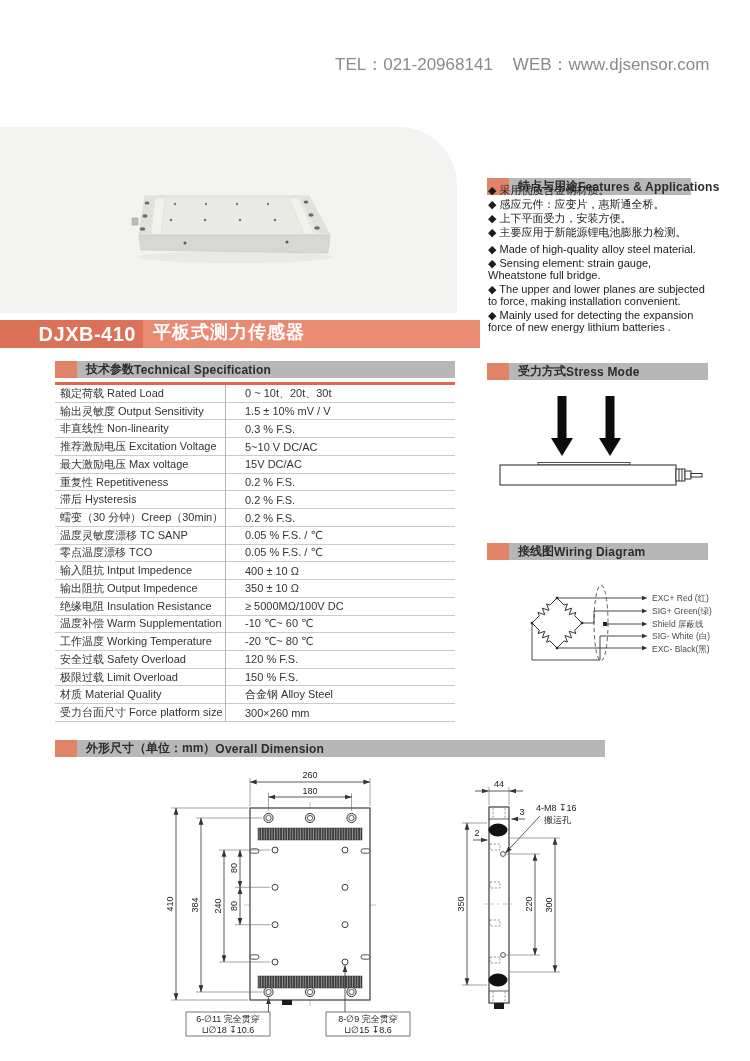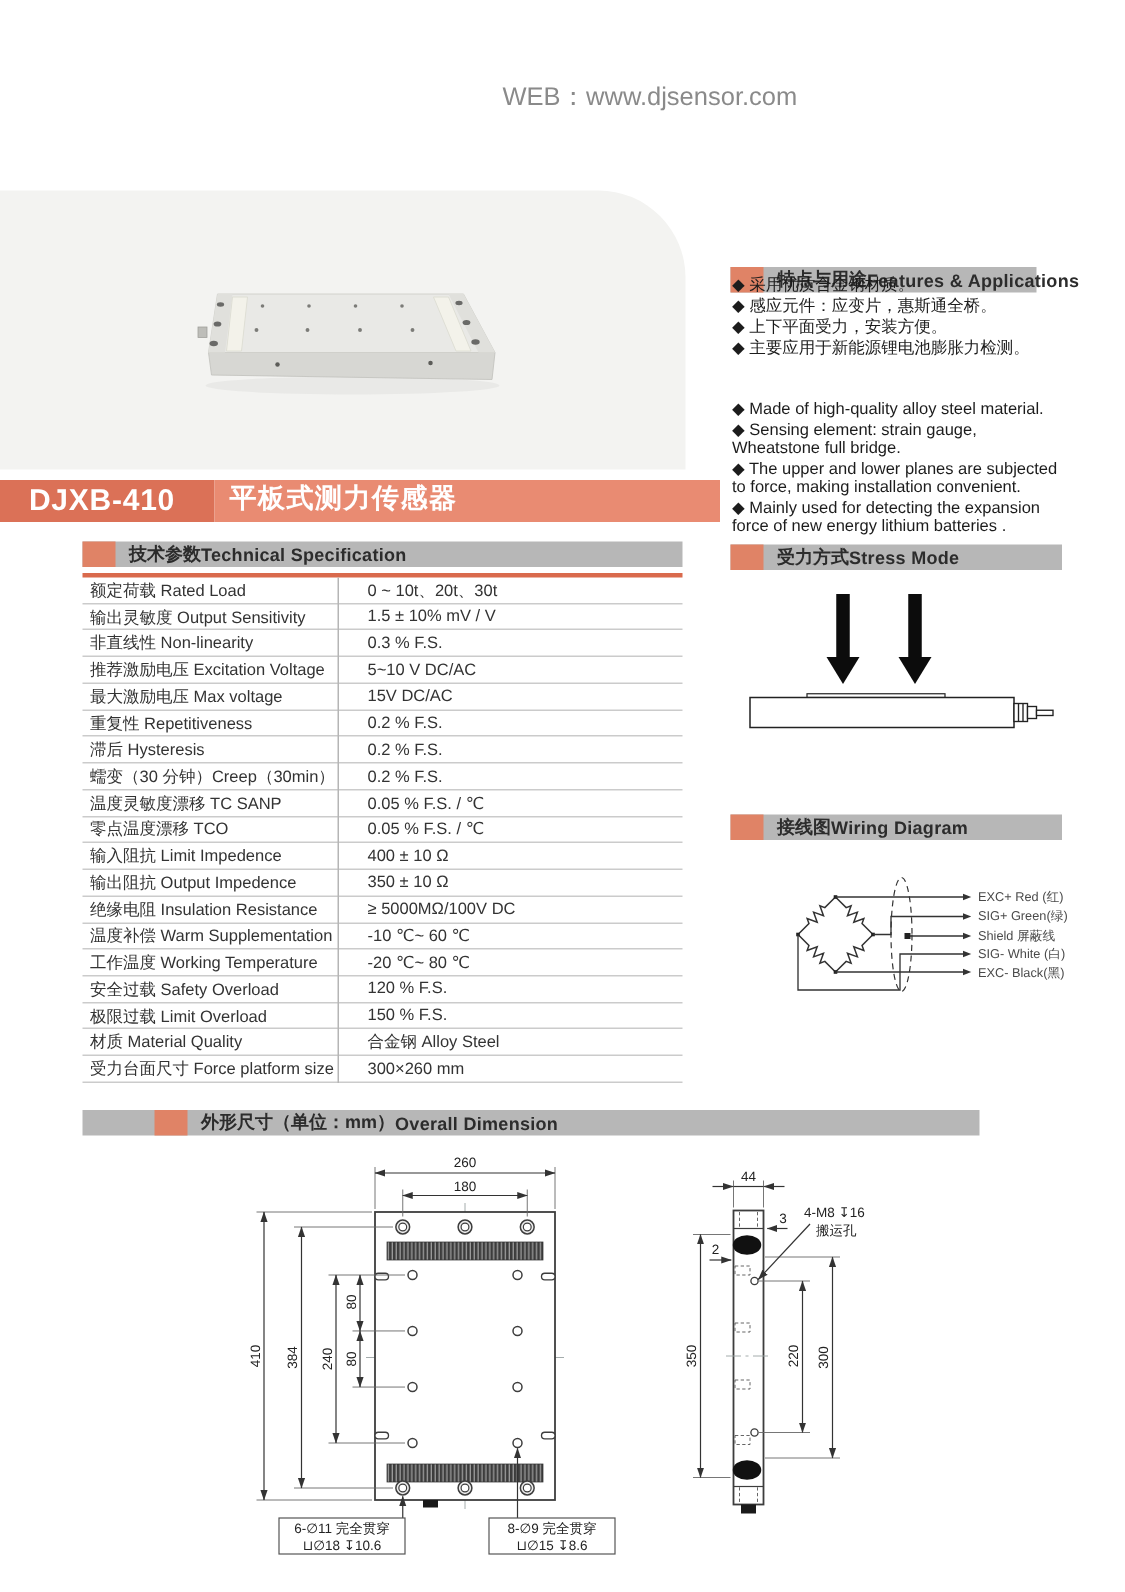--- a/index.html
+++ b/index.html
@@ -4,39 +4,39 @@
 <style>
   html,body{margin:0;padding:0;background:#fff;}
   body{font-family:"Liberation Sans","DejaVu Sans",sans-serif;}
   #page{position:relative;width:750px;height:1061px;background:#fff;overflow:hidden;}
   .abs{position:absolute;}
   
   .contact{top:53px;left:335px;display:flex;gap:20px;font-size:17px;color:#8a8a8a;}
   
   .panel{left:0;top:127px;width:457px;height:186px;background:#f3f3f1;border-radius:0 58px 0 0;}
   
-  .tbar-dark{left:0;top:320px;width:143px;height:28px;background:#db7157;display:flex;align-items:center;justify-content:center;}
+  .tbar-dark{left:0;top:320px;width:143px;height:28px;background:#db7157;display:flex;align-items:center;justify-content:flex-end;}
   .tbar-light{left:143px;top:320px;width:337px;height:28px;background:#e98b72;display:flex;}
   .tmodel{color:#fff;font-size:20px;font-weight:700;padding-right:7px;letter-spacing:0.5px;}
   .tname{color:#fff;font-size:18px;font-weight:700;margin-left:10px;letter-spacing:1px;}
   
   .sec{height:17px;background:#b7b7b7;display:flex;align-items:center;font-size:12px;font-weight:700;color:#2c2c2c;}
   .sec .sq{width:22px;height:17px;background:#e08366;flex:0 0 22px;}
   .sec .zh{margin-left:9px;white-space:nowrap;}
   .sec .en{white-space:nowrap;letter-spacing:0.2px;}
   
   .spec-table{left:55px;top:382px;width:400px;height:340px;border-top:3px solid #d96a4d;display:flex;flex-direction:column;box-sizing:border-box;}
   .spec-row{flex:1;display:flex;align-items:center;border-bottom:1px solid #cbcbcb;font-size:11px;color:#333;}
   .pcell{width:170px;padding-left:5px;flex:0 0 170px;white-space:nowrap;}
   .vcell{padding-left:15px;white-space:nowrap;}
   .vline{left:225px;top:385px;width:1px;height:337px;background:#b5b5b5;}
   
   .feat{left:488px;top:184px;width:222px;font-size:11px;color:#1c1c1c;}
   .feat .b{line-height:13px;margin-bottom:1px;}
-  .feat .en-list{margin-top:28px;}
+  .feat .en-list{margin-top:4px;}
   .feat .en-list .b{line-height:12.5px;}
   
   svg text{font-family:"Liberation Sans","DejaVu Sans",sans-serif;}
   .dtx{font-size:9px;fill:#222;text-anchor:middle;}
   .ctx{font-size:9px;fill:#222;}
   .dim{stroke:#333;stroke-width:0.8;marker-start:url(#arr);marker-end:url(#arr);}
   .lead1{stroke:#333;stroke-width:0.8;marker-end:url(#arr);fill:none;}
   .ext{stroke:#666;stroke-width:0.6;}
   .cl{stroke:#9aa3a3;stroke-width:0.6;stroke-dasharray:10 3 2 3;}
   .dash{stroke:#555;stroke-width:0.6;stroke-dasharray:2.2 1.6;fill:none;}
@@ -54,20 +54,21 @@
         <path d="M0,1.6 L10,5 L0,8.4 Z" fill="#333"></path>
       </marker>
       <pattern id="knurl" width="2.6" height="12" patternUnits="userSpaceOnUse">
         <rect width="2.6" height="12" fill="#3c3c3c"></rect>
         <rect x="1.7" width="0.9" height="12" fill="#9a9a9a"></rect>
       </pattern>
     </defs>
   </svg>
 
   <div class="abs contact">
+    <span>TEL：021-20968141</span>
     <span>WEB：www.djsensor.com</span>
   </div>
 
   <div class="abs panel"></div>
   <svg class="abs" style="left:130px;top:192px;" width="212" height="75" viewBox="0 0 212 75">
     <ellipse cx="105" cy="65" rx="98" ry="6" fill="#e9e9e7"></ellipse>
     <polygon points="9,43 200,43 198,61 11,58" fill="#d7d7d3" stroke="#c4c4c0" stroke-width="0.6"></polygon>
     <polygon points="9,43 15,4 179,4 200,43" fill="#e9e9e6" stroke="#cfcfca" stroke-width="0.6"></polygon>
     <polygon points="9,43 15,4 25,4 20,43" fill="#e0e0dc"></polygon>
     <polygon points="169,4 179,4 200,43 189,43" fill="#e0e0dc"></polygon>
@@ -163,21 +164,21 @@
       </div>
     <div class="spec-row">
         <span class="pcell">温度灵敏度漂移 TC SANP</span>
         <span class="vcell">0.05 %  F.S. / ℃</span>
       </div>
     <div class="spec-row">
         <span class="pcell">零点温度漂移 TCO</span>
         <span class="vcell">0.05 %  F.S. / ℃</span>
       </div>
     <div class="spec-row">
-        <span class="pcell">输入阻抗 Limit Impedence</span>
+        <span class="pcell">输入阻抗 Intput Impedence</span>
         <span class="vcell">400 ± 10 Ω</span>
       </div>
     <div class="spec-row">
         <span class="pcell">输出阻抗 Output Impedence</span>
         <span class="vcell">350 ± 10 Ω</span>
       </div>
     <div class="spec-row">
         <span class="pcell">绝缘电阻 Insulation Resistance</span>
         <span class="vcell">≥ 5000MΩ/100V DC</span>
       </div>
@@ -267,21 +268,21 @@
       <polygon points="147,60.8 152.5,63 147,65.2"></polygon>
       <polygon points="147,72.8 152.5,75 147,77.2"></polygon>
     </g>
     <text class="wtx" x="157" y="27.5">EXC+ Red (红)</text>
     <text class="wtx" x="157" y="40.5">SIG+ Green(绿)</text>
     <text class="wtx" x="157" y="53.5">Shield 屏蔽线</text>
     <text class="wtx" x="157" y="65.5">SIG- White (白)</text>
     <text class="wtx" x="157" y="78.5">EXC- Black(黑)</text>
   </svg>
 
-  <div class="abs sec" style="left:55px;top:740px;width:550px;padding-left:48px;">
+  <div class="abs sec" style="left:55px;top:740px;width:550px;">
     <span class="sq"></span>
     <span class="zh">外形尺寸（单位：mm）</span>
     <span class="en">Overall Dimension</span>
   </div>
 
   <svg class="abs" style="left:158px;top:766px;" width="285" height="292" viewBox="0 0 285 292">
     <line class="cl" x1="152" y1="36" x2="152" y2="240"></line>
     <line class="cl" x1="86" y1="139" x2="218" y2="139"></line>
     <rect class="oln" x="92" y="42" width="120" height="192"></rect>
     <rect x="100" y="62" width="104" height="12" fill="url(#knurl)" stroke="#333" stroke-width="0.5"></rect>

